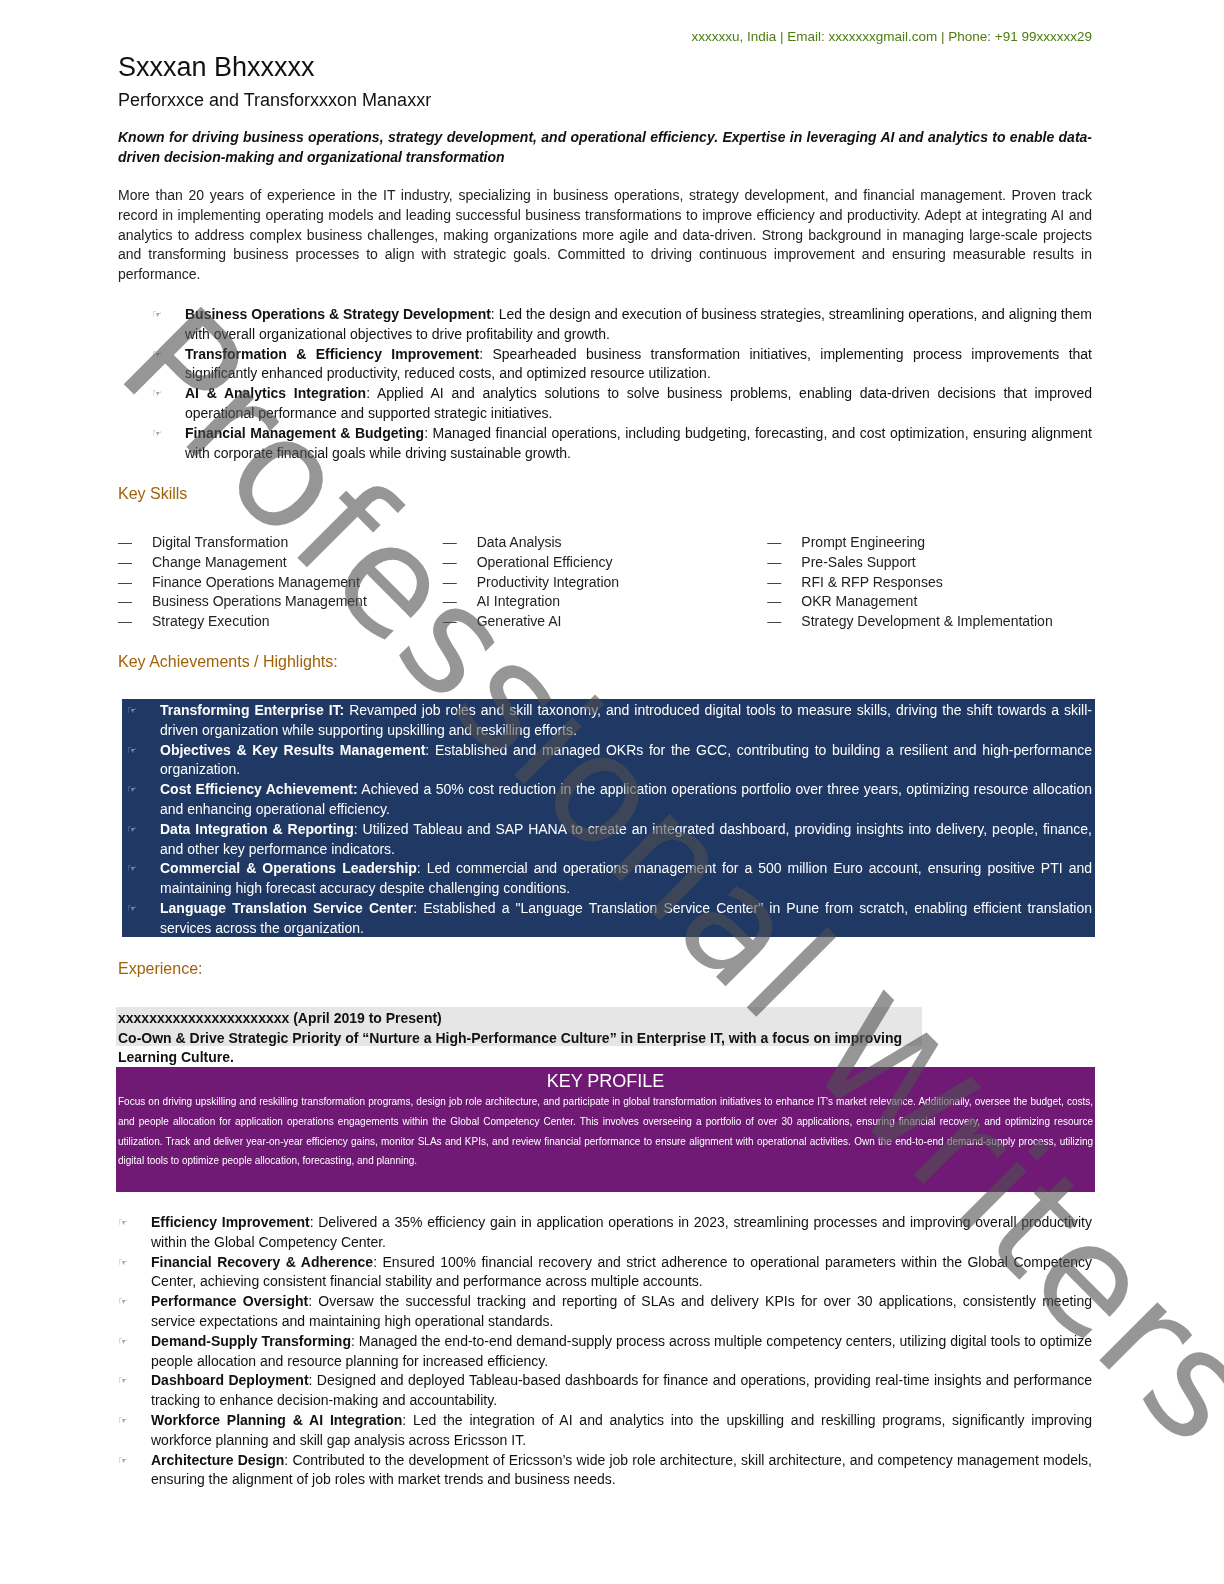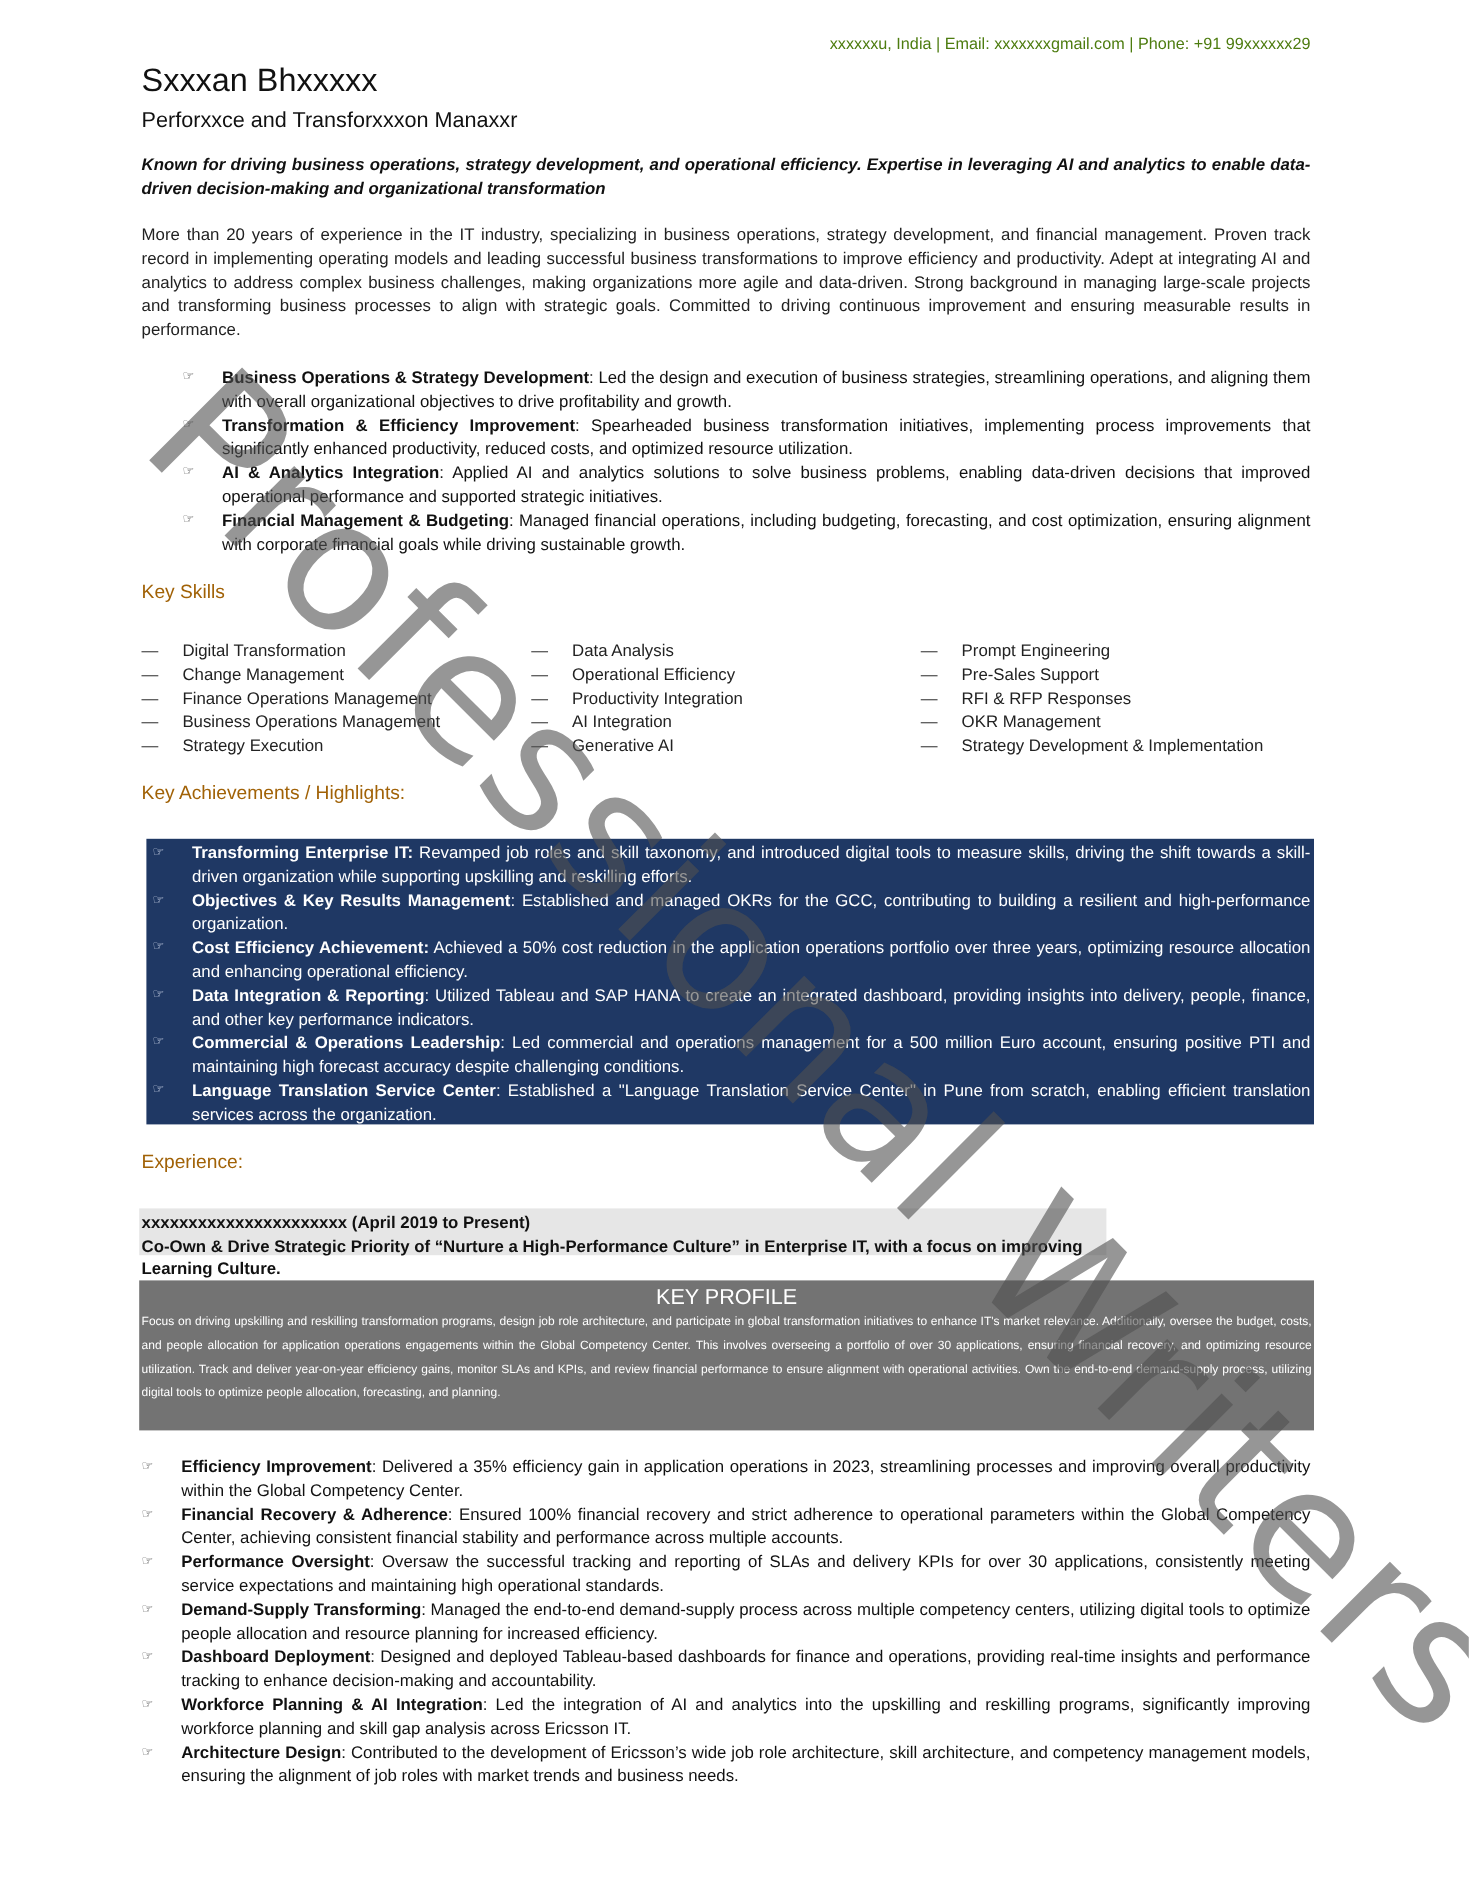--- a/index.html
+++ b/index.html
@@ -47,21 +47,21 @@
     position: absolute; top: 699px; left: 4px; width: 973px; height: 238px;
     background: #1f3864; color: #ffffff; padding: 2px 3px 0 5px;
   }
   .exp-bar {
     position: absolute; top: 1007px; left: -2px; width: 806px; height: 39px;
     background: #e6e6e6; padding: 2px 0 0 2px;
     font-size: 14px; font-weight: bold; line-height: 19.5px;
   }
   .profile-box {
     position: absolute; top: 1067px; left: -2px; width: 979px; height: 125px;
-    background: #737373; color: #ffffff; padding: 3px 2px 0 2px;
+    background: #701a75; color: #ffffff; padding: 3px 2px 0 2px;
   }
   .profile-box .ph { text-align: center; font-size: 18px; line-height: 22px; }
   .profile-box .pt { font-size: 10px; line-height: 19.8px; text-align: justify; }
   .exp-bullets { position: absolute; top: 1213px; left: 0; width: 974px; }
   .watermark {
     position: absolute; left: 108px; top: 710px;
     font-size: 150px; color: rgba(80,80,80,0.6);
     transform: rotate(45deg); transform-origin: left center;
     white-space: nowrap; pointer-events: none;
     font-family: "DejaVu Sans", sans-serif; letter-spacing: 2px;

